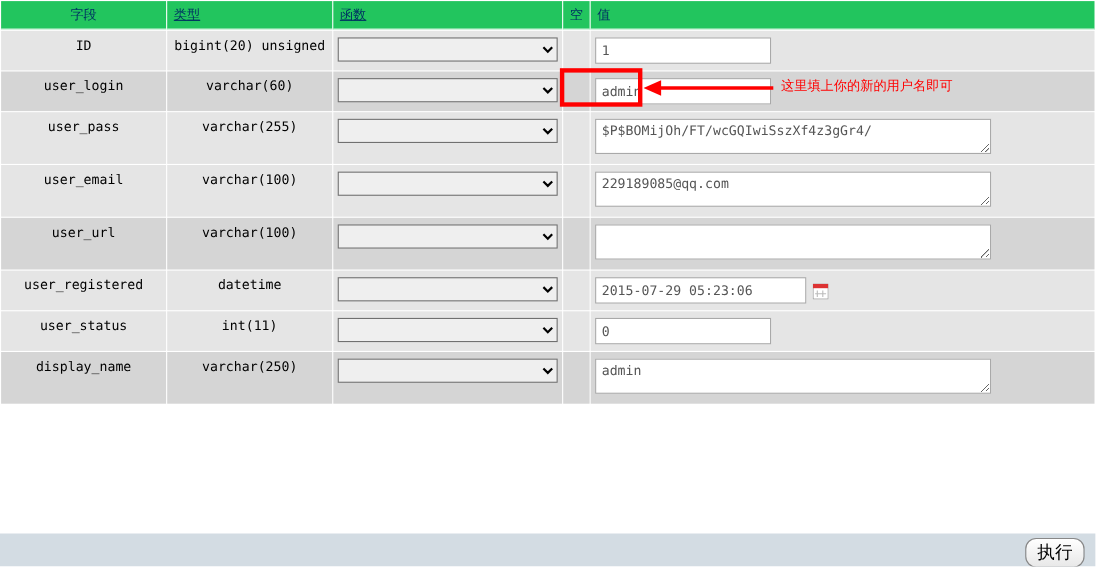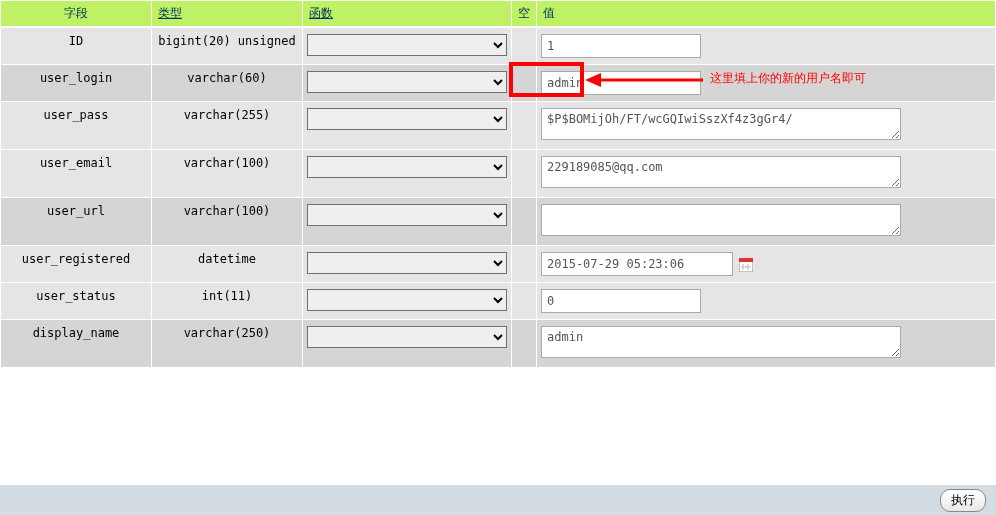--- a/index.html
+++ b/index.html
@@ -1,20 +1,20 @@
 <!DOCTYPE html>
 <html><head>
 <meta charset="utf-8">
 <style>
   * { box-sizing: border-box; }
   html, body { margin: 0; padding: 0; font-family: SimSun, serif; font-size: 12px; }
   body { width: 996px; height: 515px; position: relative; overflow: hidden; background: #fff; }
 
   table.grid { border-collapse: separate; border-spacing: 1px; width: 100%; background: #fff; }
-  table.grid th { background: #bef264; color: #003262; text-align: left; font-weight: normal; padding: 4px 6px; border-bottom: 1px solid #fff; }
+  table.grid th { background: #22c55e; color: #003262; text-align: left; font-weight: normal; padding: 4px 6px; border-bottom: 1px solid #fff; }
   table.grid th .hdr-link { color: #003262; text-decoration: underline; cursor: pointer; }
   table.grid td { padding: 6px 4px; vertical-align: top; font-family: monospace; font-size: 12px; }
   tr.even td { background: #e5e5e5; }
   tr.odd  td { background: #d5d5d5; }
 
   .col-field { text-align: center; width: 150px; font-family: monospace; }
   .col-type  { text-align: center; width: 150px; font-family: monospace; }
   .col-func  { width: 200px; font-family: Liberation Mono, monospace; }
   .col-null  { width: 20px; }
   .col-val   { }
@@ -24,21 +24,21 @@
   input.txt { height: 24px; }
   textarea.txt { resize: both; }
 
   .hlbox { position: absolute; border: 4px solid #ff0000; pointer-events: none; }
   .annot { position: absolute; color: #ff0000; font-family: SimSun, serif; font-size: 12px; }
   .arrow { position: absolute; }
   .arrow-line { stroke: #ff0000; stroke-width: 3; fill: none; }
   .arrow-head { fill: #ff0000; }
 
   .footer { position: absolute; left: 0; right: 0; bottom: 0; height: 30px; background: #d3dce3; text-align: right; padding: 4px 10px; }
-  .btn-exec { font-family: inherit; font-size: 12px; padding: 2px 10px; border: 1px solid #888; border-radius: 10px; background: linear-gradient(#fff,#e8e8e8); cursor: pointer; text-align: right; }
+  .btn-exec { font-family: inherit; font-size: 16px; padding: 2px 10px; border: 1px solid #888; border-radius: 10px; background: linear-gradient(#fff,#e8e8e8); cursor: pointer; text-align: right; }
 
   .cal-icon svg { display: block; }
 </style>
 </head>
 <body>
 
 <table class="grid">
   <thead>
     <tr>
       <th class="col-field" style="text-align:center;">字段</th>

